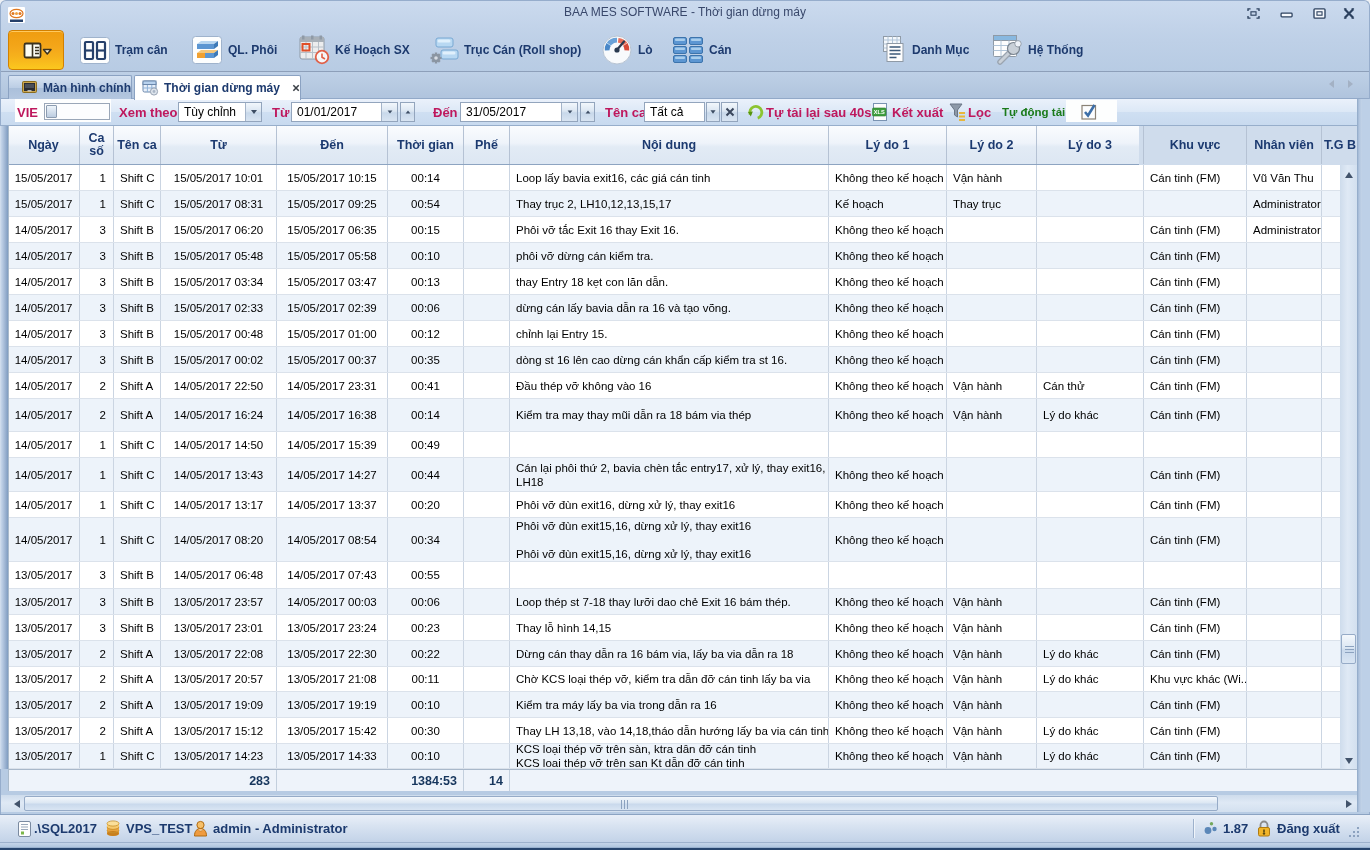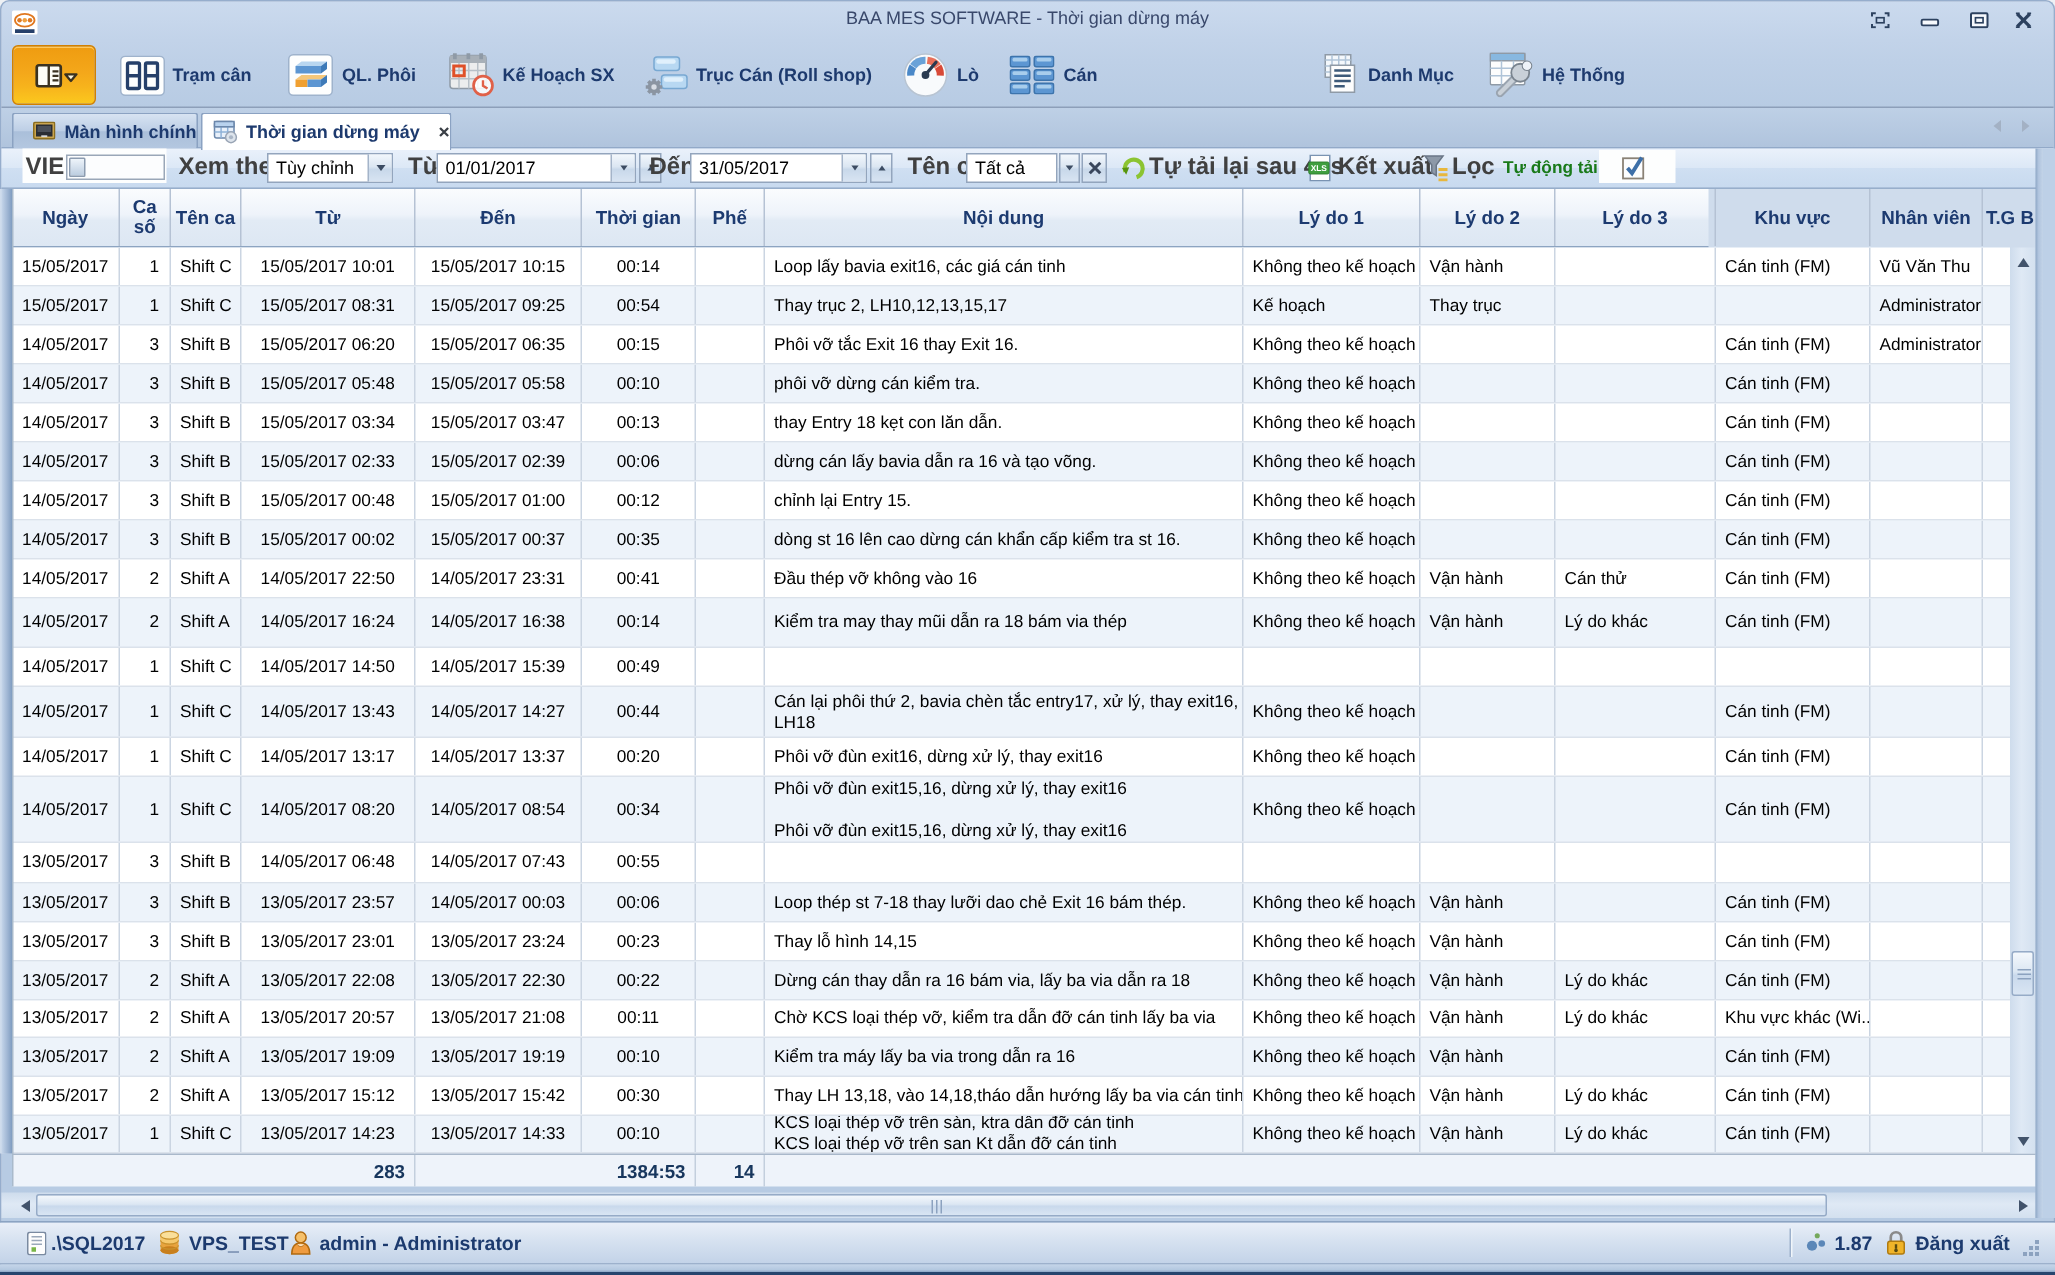--- a/index.html
+++ b/index.html
@@ -14,21 +14,21 @@
 #appbtn{position:absolute;left:8px;top:3px;width:56px;height:40px;border-radius:4px;border:1px solid #d28000;background:linear-gradient(180deg,#ef9c10 0,#f4a71a 45%,#f7b31c 70%,#fbc81e 100%);box-shadow:inset 0 1px 0 #ffc95e}
 .titem{position:absolute;top:0;height:46px;display:flex;align-items:center}
 .tlabel{font-size:12px;font-weight:bold;color:#1d3a6e;white-space:nowrap}
 
 #tabbar{position:absolute;left:1px;top:71px;width:1368px;height:28px;background:linear-gradient(180deg,#bed0e6 0,#b0c4dd 100%);border-top:1px solid #8d9fb9;border-bottom:1px solid #92a9c8}
 .tab{position:absolute;top:75px;height:24px;display:flex;align-items:center;font-size:12px;font-weight:bold;color:#1d3a6e;white-space:nowrap}
 #tab1{left:8px;width:124px;padding-left:13px!important;background:linear-gradient(180deg,#d7e3f2 0,#bccee5 50%,#aabfda 51%,#b4c7e0 100%);border:1px solid #8ba2c2;border-bottom:none;border-radius:2px 2px 0 0;padding-left:10px}
 #tab2{left:134px;width:167px;background:#ffffff;border:1px solid #8ba2c2;border-bottom:none;border-radius:2px 2px 0 0;padding-left:7px;height:25px;z-index:2}
 
 #filterbar{position:absolute;left:1px;top:99px;width:1368px;height:27px;background:linear-gradient(180deg,#eaf1fb 0,#dce8f6 50%,#cfdff2 51%,#c8daef 100%);border-bottom:1px solid #97aecb}
-.lbl{font-weight:bold;color:#404040;font-size:16px;white-space:nowrap}
+.lbl{font-weight:bold;color:#be185d;font-size:13px;white-space:nowrap}
 .grn{font-weight:bold;color:#1a7a1a;font-size:11.5px;white-space:nowrap}
 .fi{position:absolute;top:102px;height:20px;display:flex;align-items:center}
 .ebox{background:#fff;border:1px solid #93a5bd;height:20px;font-size:12px;color:#000;display:flex;align-items:center}
 .dbtn{width:16px;height:18px;background:linear-gradient(180deg,#f2f7fc 0,#dbe6f2 45%,#c8d8ea 55%,#d8e4f2 100%);border-left:1px solid #a4b4c9;display:flex;align-items:center;justify-content:center}
 .sbtn{background:linear-gradient(180deg,#f2f7fc 0,#dbe6f2 45%,#c8d8ea 55%,#d8e4f2 100%);border:1px solid #93a5bd;height:20px;display:flex;align-items:center;justify-content:center}
 .arr{width:0;height:0;border-left:3.5px solid transparent;border-right:3.5px solid transparent;border-top:4px solid #3c4c63}
 .arrup{width:0;height:0;border-left:3.5px solid transparent;border-right:3.5px solid transparent;border-bottom:4px solid #3c4c63}
 
 #grid{position:absolute;left:0;top:126px;width:1370px;height:643px;background:#cfdcec}
 #lstrip{position:absolute;left:1px;top:126px;width:7px;height:643px;background:linear-gradient(90deg,#c6d6ea 0,#9db4d2 60%,#7f9cc0 100%)}
@@ -249,21 +249,21 @@
 <div class="fi" style="left:178px">
     <div class="ebox" style="width:84px">
       <span style="padding-left:5px">Tùy chỉnh</span>
       <div class="dbtn" style="margin-left:auto">
         <div class="arr"></div>
       </div>
     </div>
   </div>
 <div class="fi lbl" style="left:272px">Từ</div>
 <div class="fi" style="left:291px">
-    <div class="ebox" style="width:133px">
+    <div class="ebox" style="width:107px">
       <span style="padding-left:5px">01/01/2017</span>
       <div class="dbtn" style="margin-left:auto">
         <div class="arr" style="transform:scale(.8)"></div>
       </div>
     </div>
     <div class="sbtn" style="width:15px;margin-left:2px">
       <div class="arrup" style="transform:scale(.8)"></div>
     </div>
   </div>
 <div class="fi lbl" style="left:433px">Đến</div>

